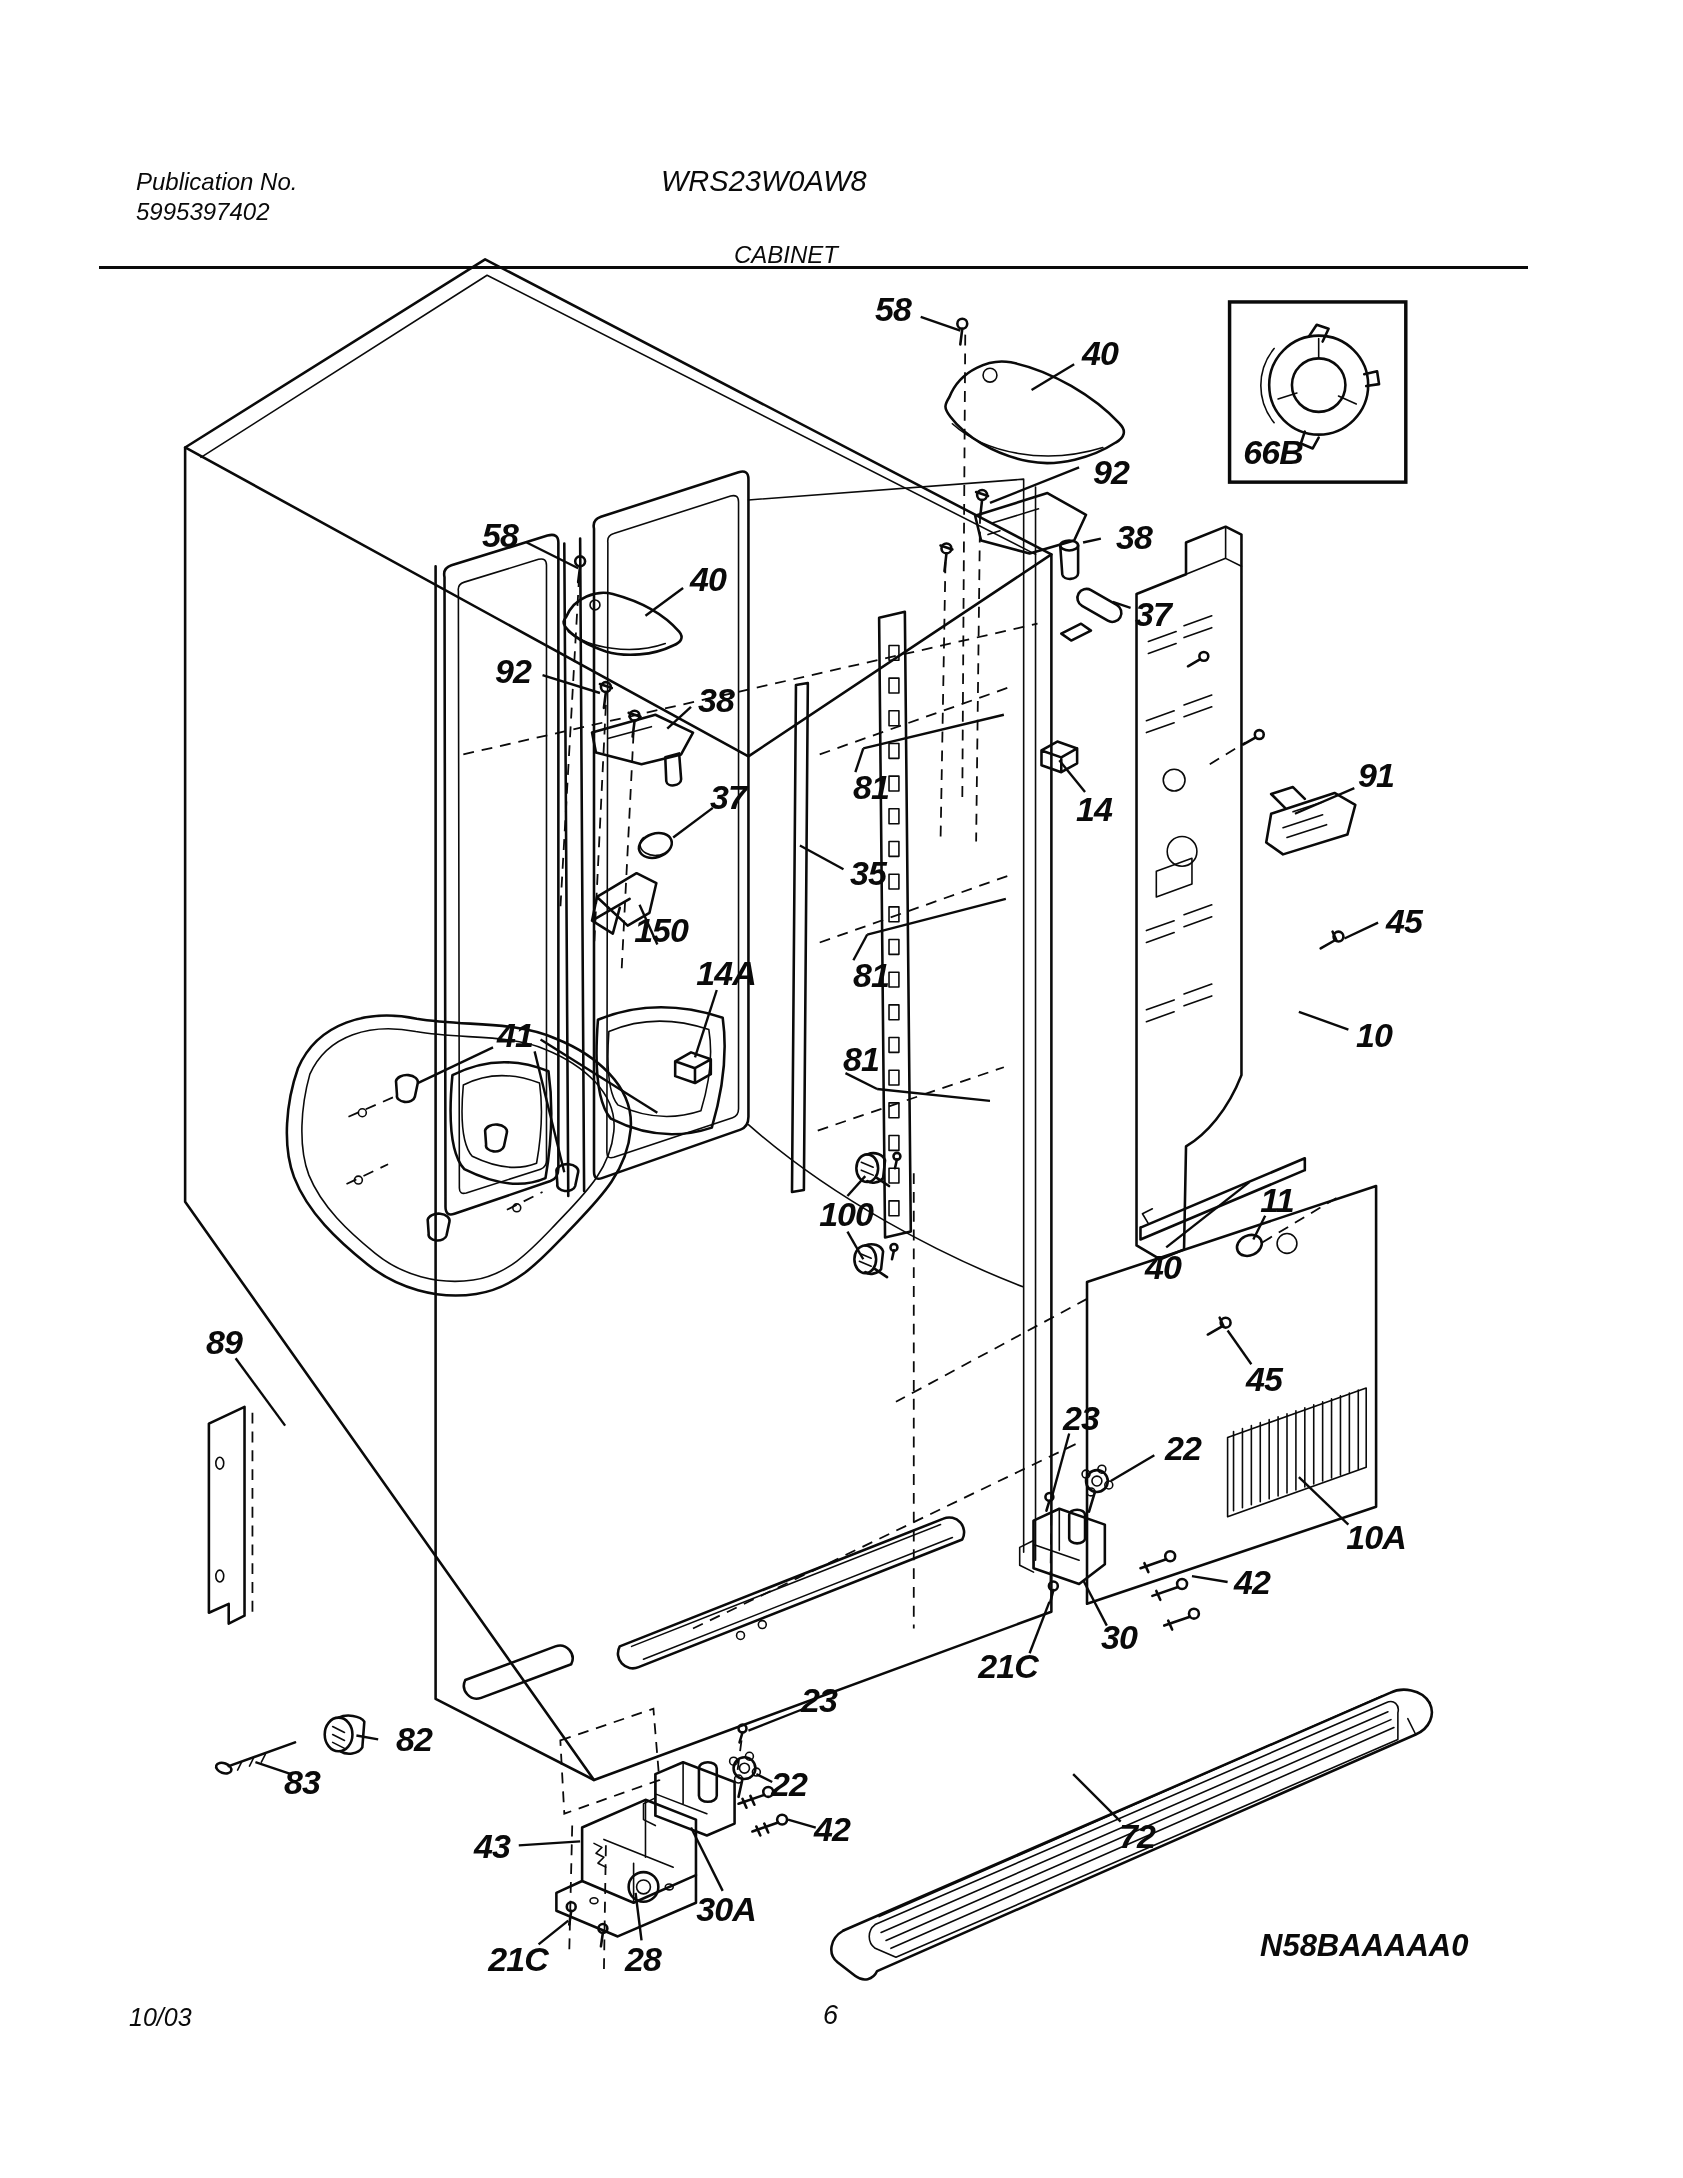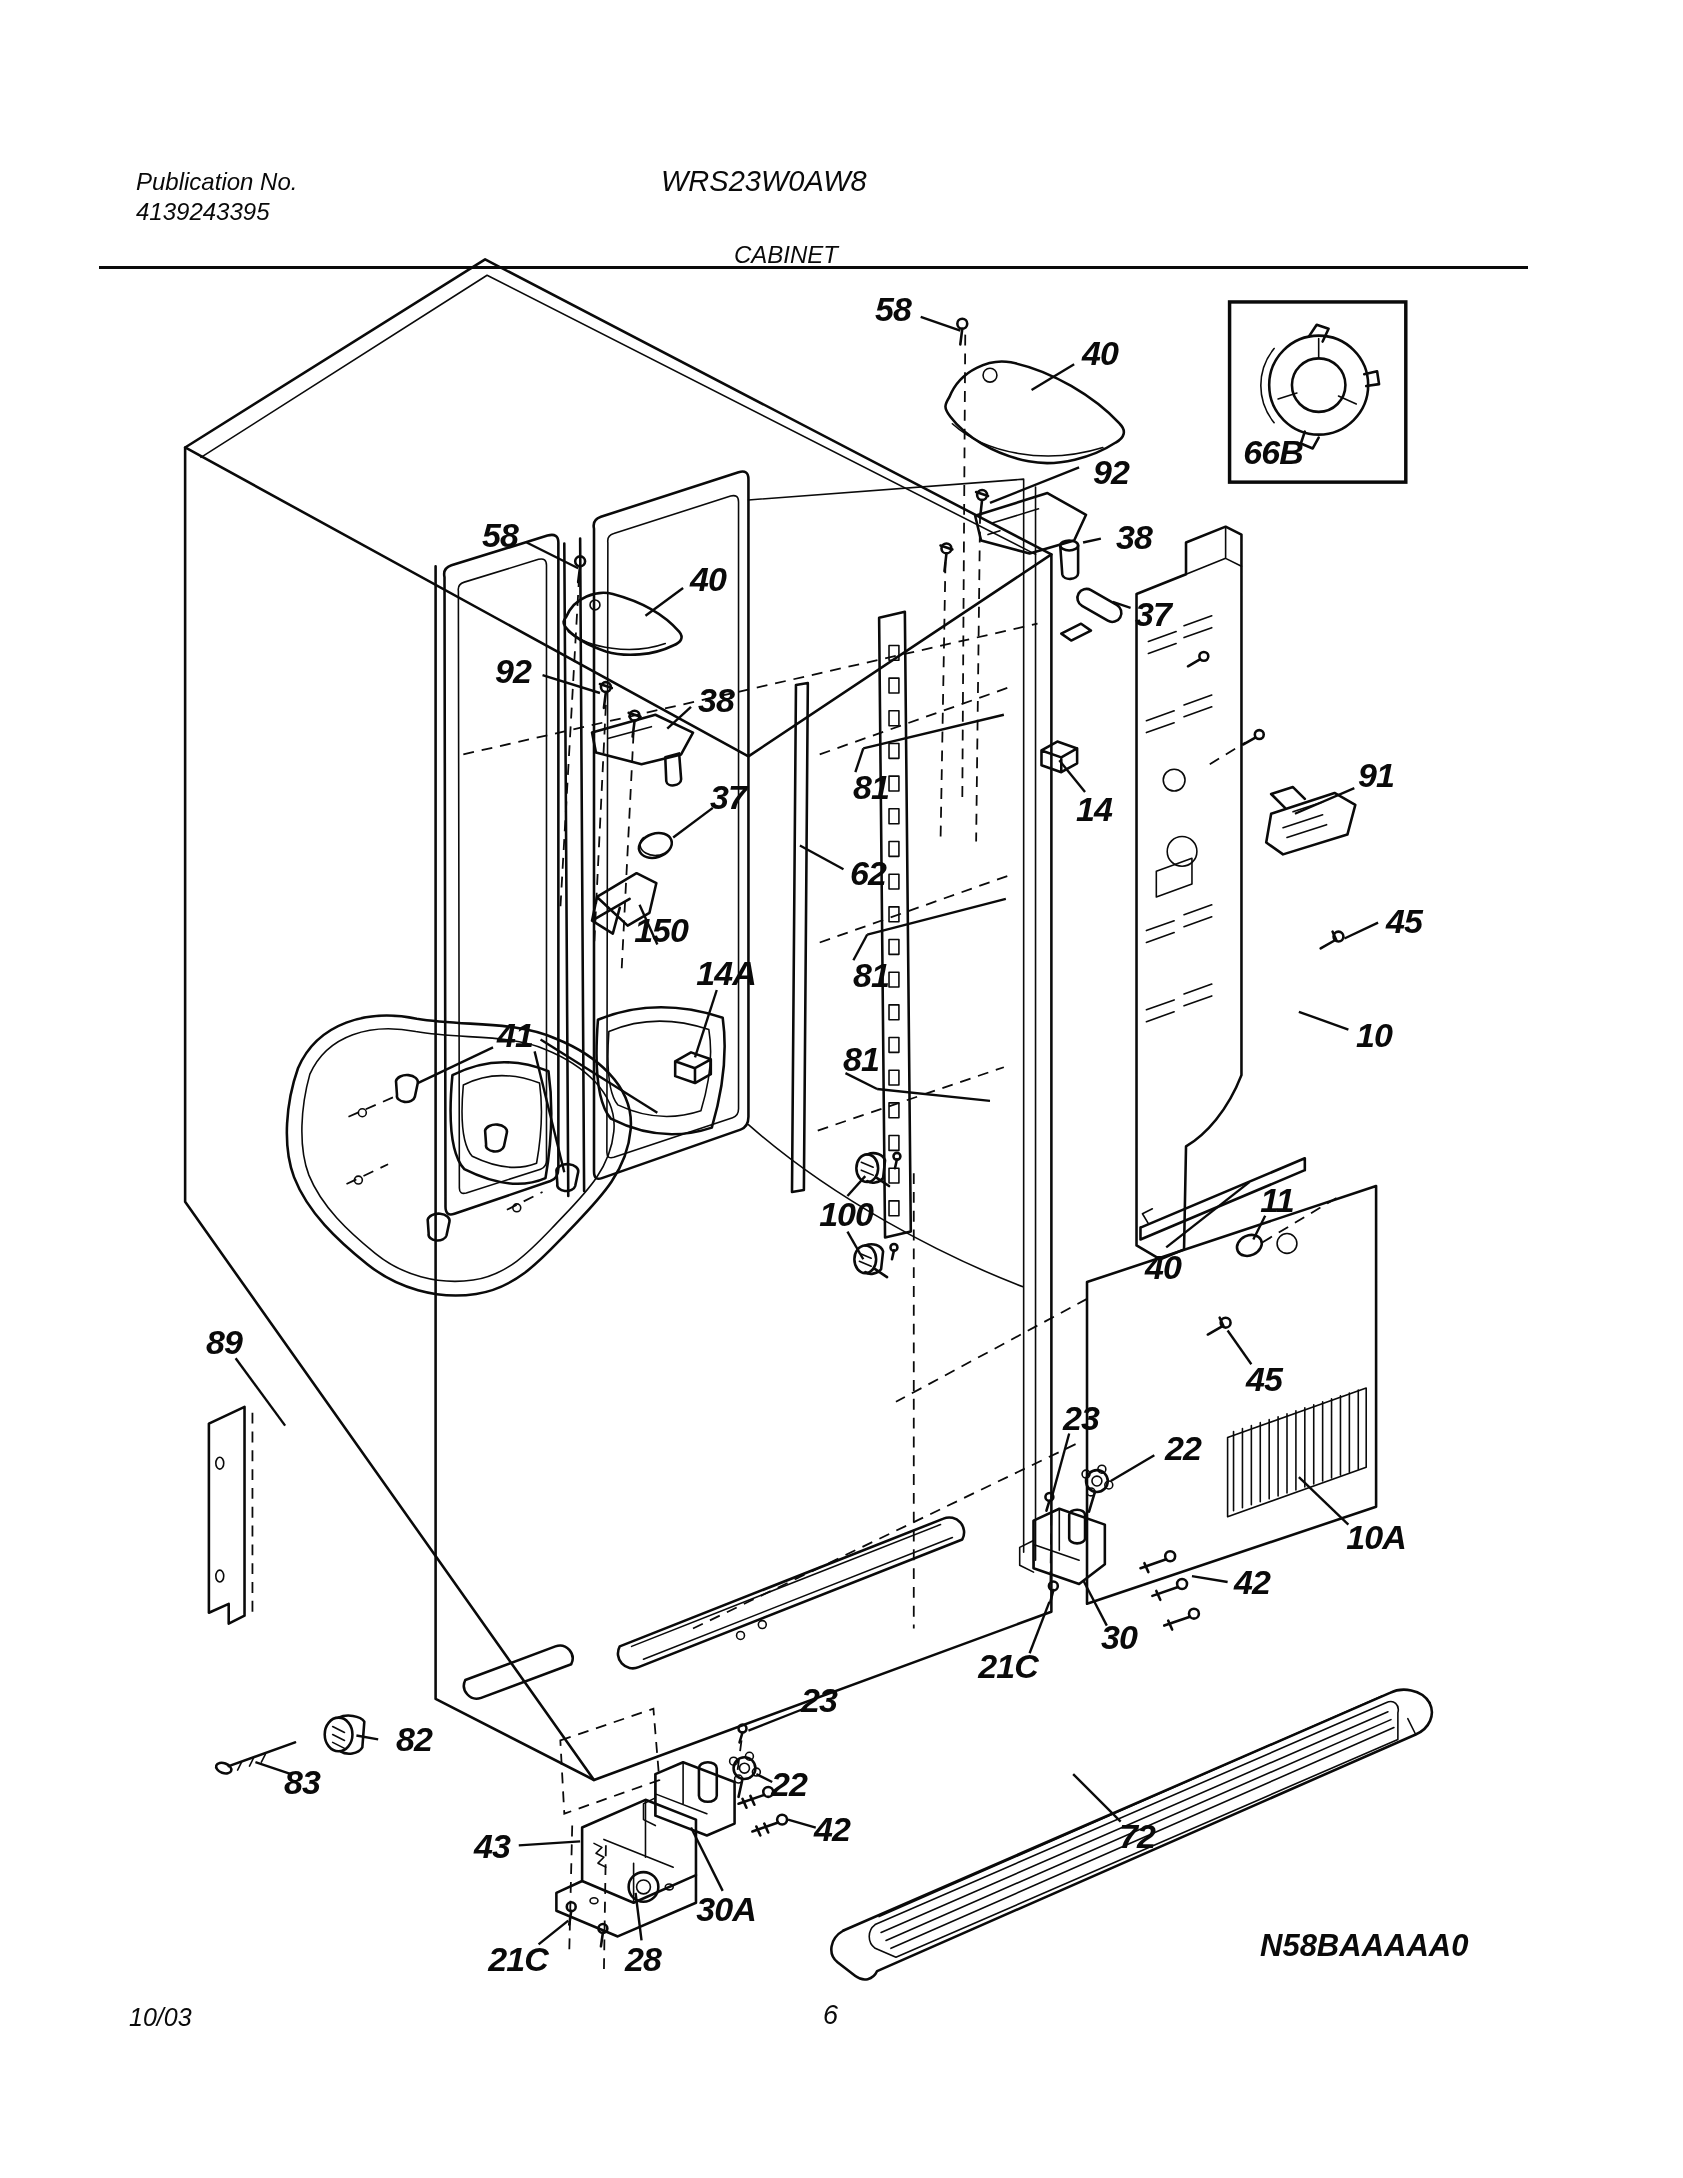--- a/index.html
+++ b/index.html
@@ -15,21 +15,21 @@
   .box{fill:none;stroke:#0a0a0a;stroke-width:3.5;}
   .leader{stroke:#0a0a0a;stroke-width:2.4;}
   .rule{position:absolute;background:#0a0a0a;}
 </style>
 </head>
 <body>
 
 <div id="page">
 
   <div class="t" style="left:136px;top:168px;font-size:24px">Publication No.</div>
-  <div class="t" style="left:136px;top:198px;font-size:24px">4139243395</div>
+  <div class="t" style="left:136px;top:198px;font-size:24px">5995397402</div>
   <div class="t" style="left:661px;top:165px;font-size:29px">WRS23W0AW8</div>
   <div class="t" style="left:734px;top:241px;font-size:24px">CABINET</div>
   <div class="rule" style="left:99px;top:266px;width:1429px;height:3px"></div>
 
   <div class="t" style="left:1260px;top:1928px;font-size:31px;font-weight:bold">N58BAAAAA0</div>
   <div class="t" style="left:129px;top:2003px;font-size:25px">10/03</div>
   <div class="t" style="left:823px;top:2000px;font-size:27px">6</div>
 
   <svg id="art-svg" width="1683" height="2178" viewBox="0 0 1700 2200">
 
@@ -324,21 +324,21 @@
       <div class="callout" style="left: 1100px; top: 353px;">40</div>
       <div class="callout" style="left: 1111px; top: 472px;">92</div>
       <div class="callout" style="left: 1134px; top: 537px;">38</div>
       <div class="callout" style="left: 1153px; top: 614px;">37</div>
       <div class="callout" style="left: 500px; top: 535px;">58</div>
       <div class="callout" style="left: 708px; top: 579px;">40</div>
       <div class="callout" style="left: 513px; top: 671px;">92</div>
       <div class="callout" style="left: 716px; top: 700px;">38</div>
       <div class="callout" style="left: 728px; top: 797px;">37</div>
       <div class="callout" style="left: 871px; top: 787px;">81</div>
-      <div class="callout" style="left: 868px; top: 873px;">62</div>
+      <div class="callout" style="left: 868px; top: 873px;">35</div>
       <div class="callout" style="left: 871px; top: 975px;">81</div>
       <div class="callout" style="left: 861px; top: 1059px;">81</div>
       <div class="callout" style="left: 661px; top: 930px; text-align: center;">150</div>
       <div class="callout" style="left: 726px; top: 973px;">14A</div>
       <div class="callout" style="left: 1094px; top: 809px;">14</div>
       <div class="callout" style="left: 1376px; top: 775px;">91</div>
       <div class="callout" style="left: 1404px; top: 921px;">45</div>
       <div class="callout" style="left: 1374px; top: 1035px;">10</div>
       <div class="callout" style="left: 515px; top: 1035px;">41</div>
       <div class="callout" style="left: 846px; top: 1214px;">100</div>

